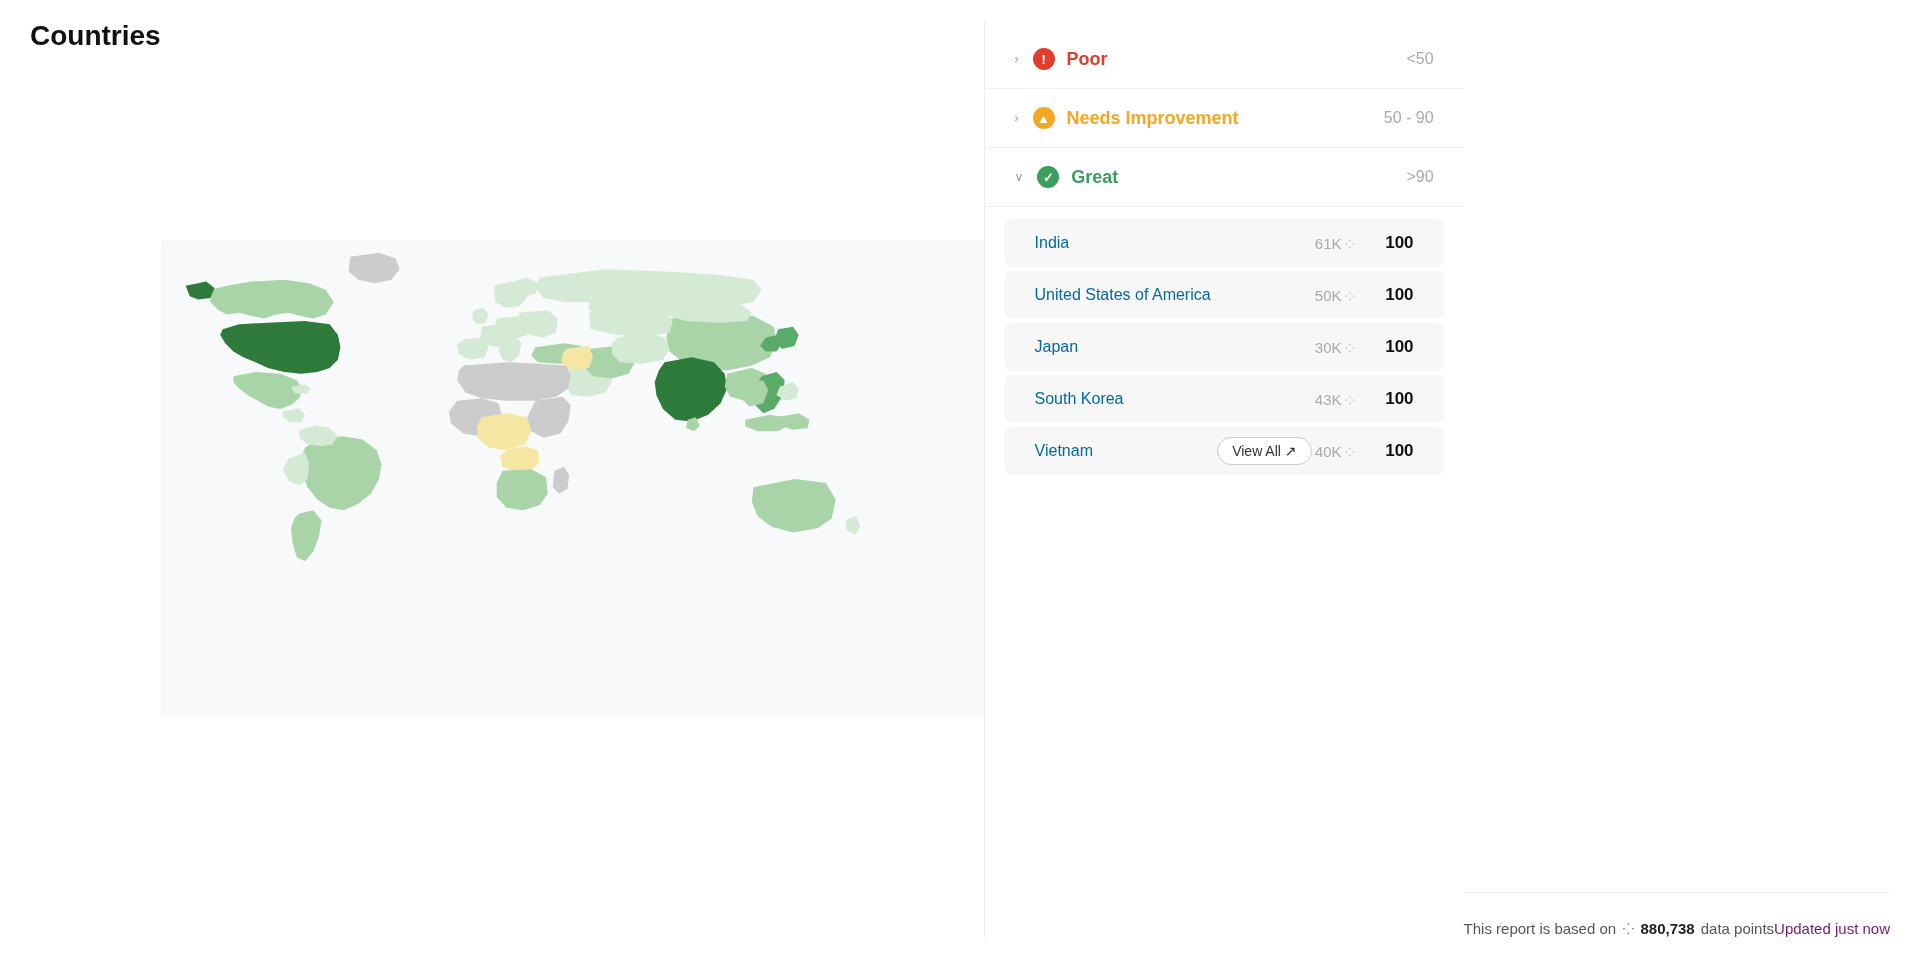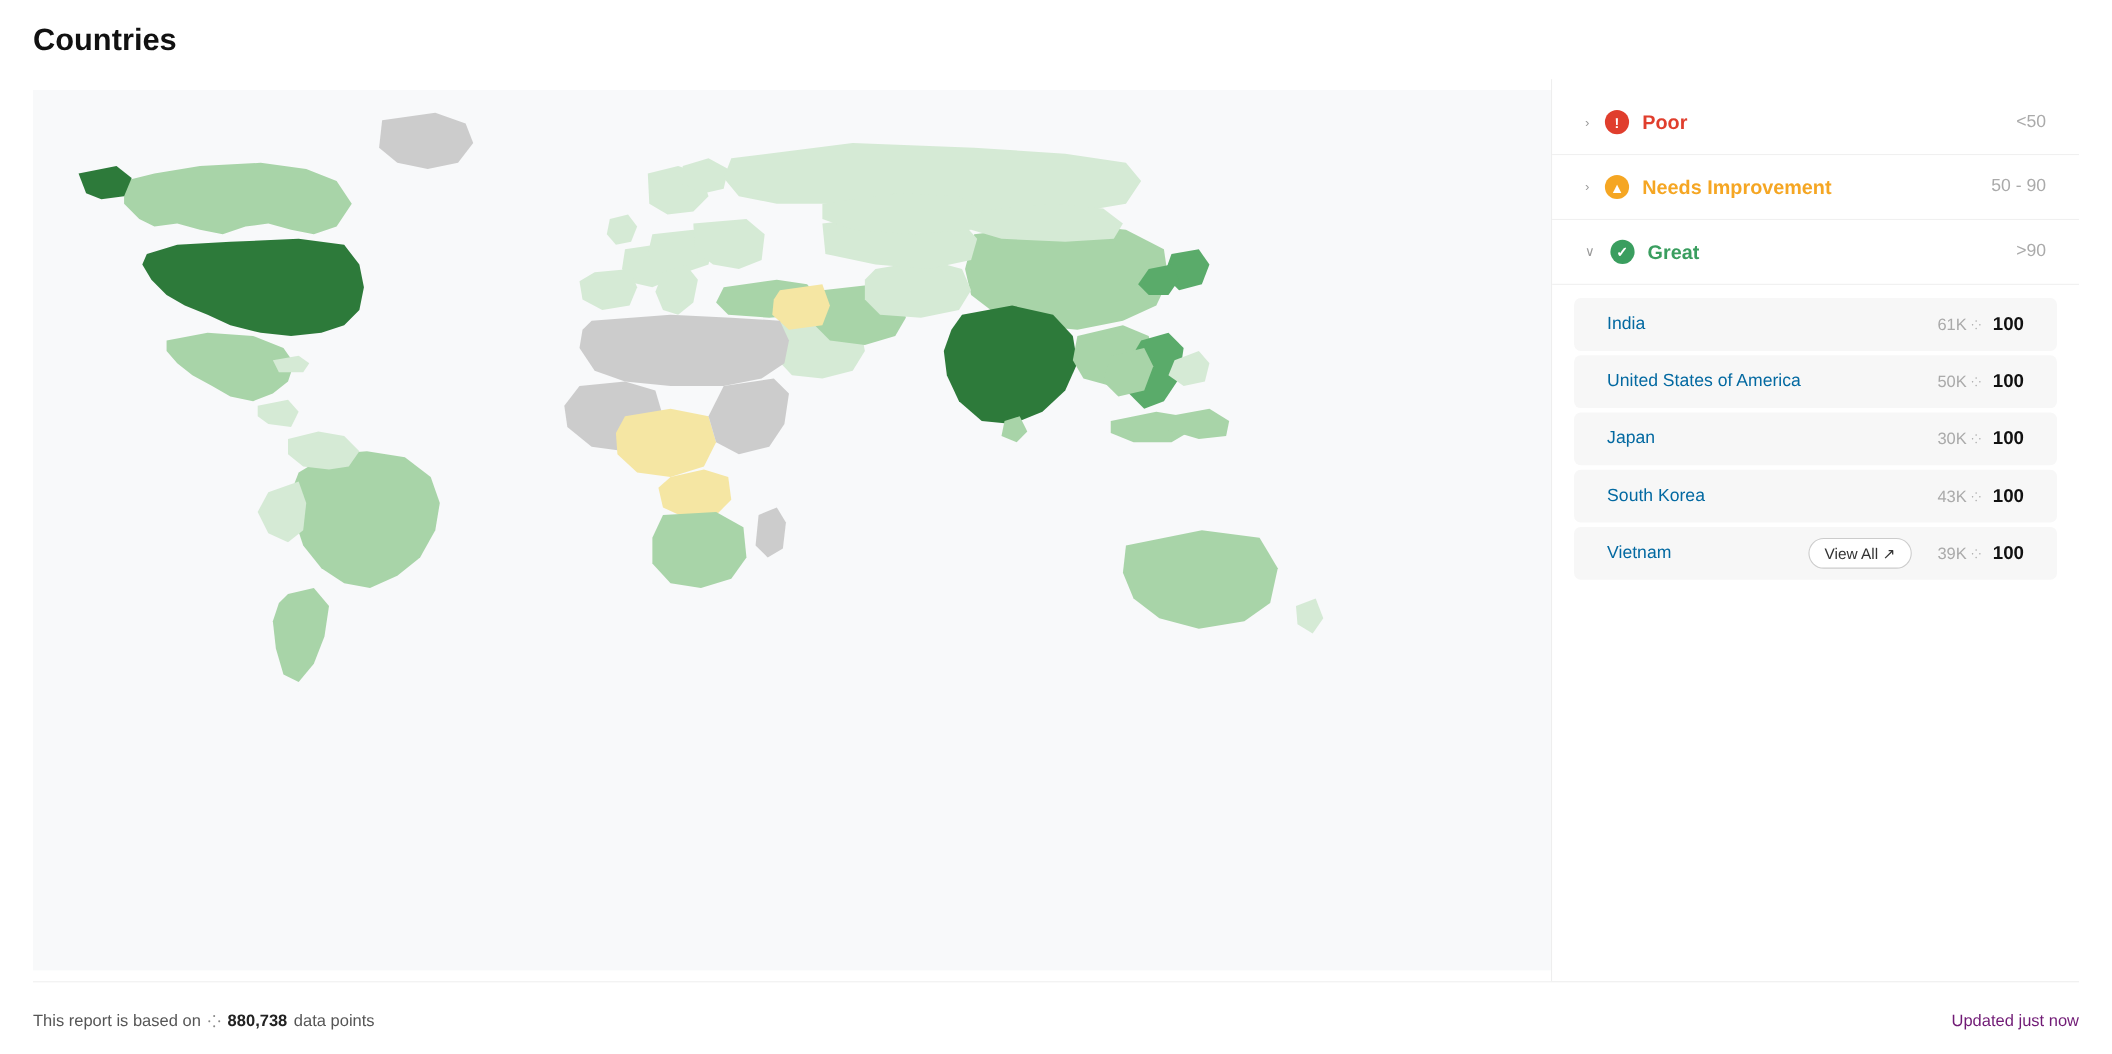--- a/index.html
+++ b/index.html
@@ -7,21 +7,21 @@
       font-family: -apple-system, BlinkMacSystemFont, 'Segoe UI', sans-serif;
       background: #fff;
       width: 1920px;
       height: 958px;
       overflow: hidden;
       position: relative;
     }
 
     .page-container {
       display: flex;
-      flex-direction: column;
+      flex-direction: row;
       height: 958px;
       padding: 20px 30px 20px 30px;
     }
 
     .page-title {
       font-size: 28px;
       font-weight: 700;
       color: #111;
       margin-bottom: 20px;
     }
@@ -131,22 +131,23 @@
 
     .country-name {
       font-size: 16px;
       color: #0369a1;
       flex: 1;
     }
 
     .country-count {
       font-size: 15px;
       color: #aaa;
-      margin-right: 4px;
-      display: flex;
+      margin-right: 24px;
+      display: flex;
+      align-items: center;
       gap: 4px;
     }
 
     .dots-icon {
       color: #aaa;
       font-size: 11px;
     }
 
     .country-score {
       font-size: 17px;
@@ -374,21 +375,21 @@
             <span>43K</span>
             <span class="dots-icon">⁘</span>
           </span>
           <span class="country-score">100</span>
         </div>
 
         <div class="country-row">
           <span class="country-name">Vietnam</span>
           <button class="view-all-btn">View All ↗</button>
           <span class="country-count">
-            <span>39K</span>
+            <span>40K</span>
             <span class="dots-icon">⁘</span>
           </span>
           <span class="country-score">100</span>
         </div>
 
       </div>
     </div>
   </div>
 
   <div class="footer">

